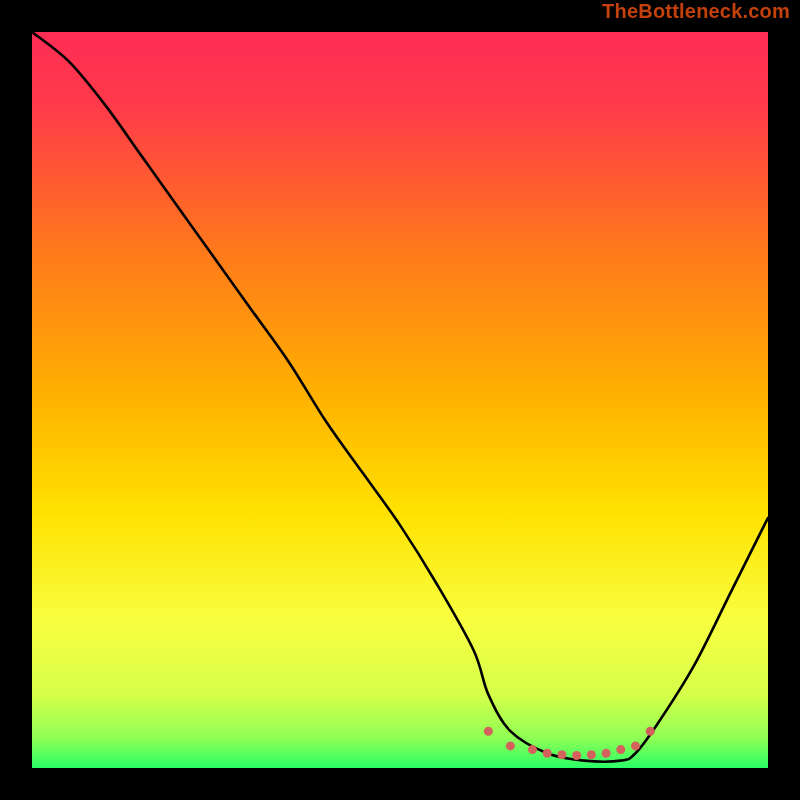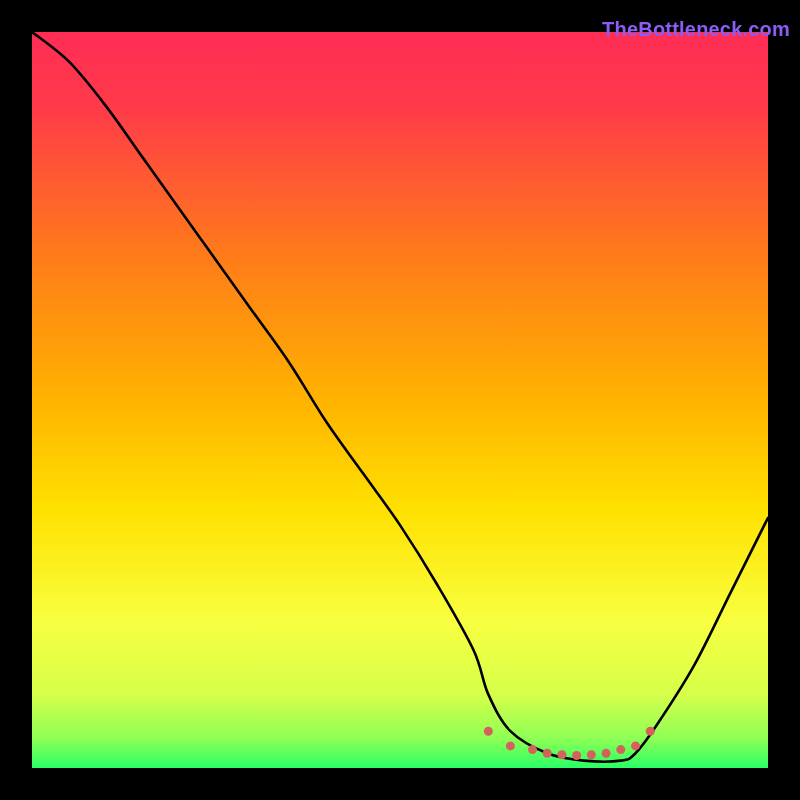--- a/index.html
+++ b/index.html
@@ -24,23 +24,23 @@
     width: 736px;
     height: 736px;
     overflow: hidden;
   }
   .gradient {
     position: absolute;
     left: 0; top: 0; width: 100%; height: 100%;
   }
   .attribution {
     position: absolute;
-    top: 18px;
+    top: 0;
     right: 10px;
-    color: #8b5cf6;
+    color: #c2410c;
     font-size: 20px;
     font-weight: 600;
     letter-spacing: 0.2px;
   }
   svg.curve {
     position: absolute;
     left: 0; top: 0;
     width: 100%; height: 100%;
   }
 </style>

